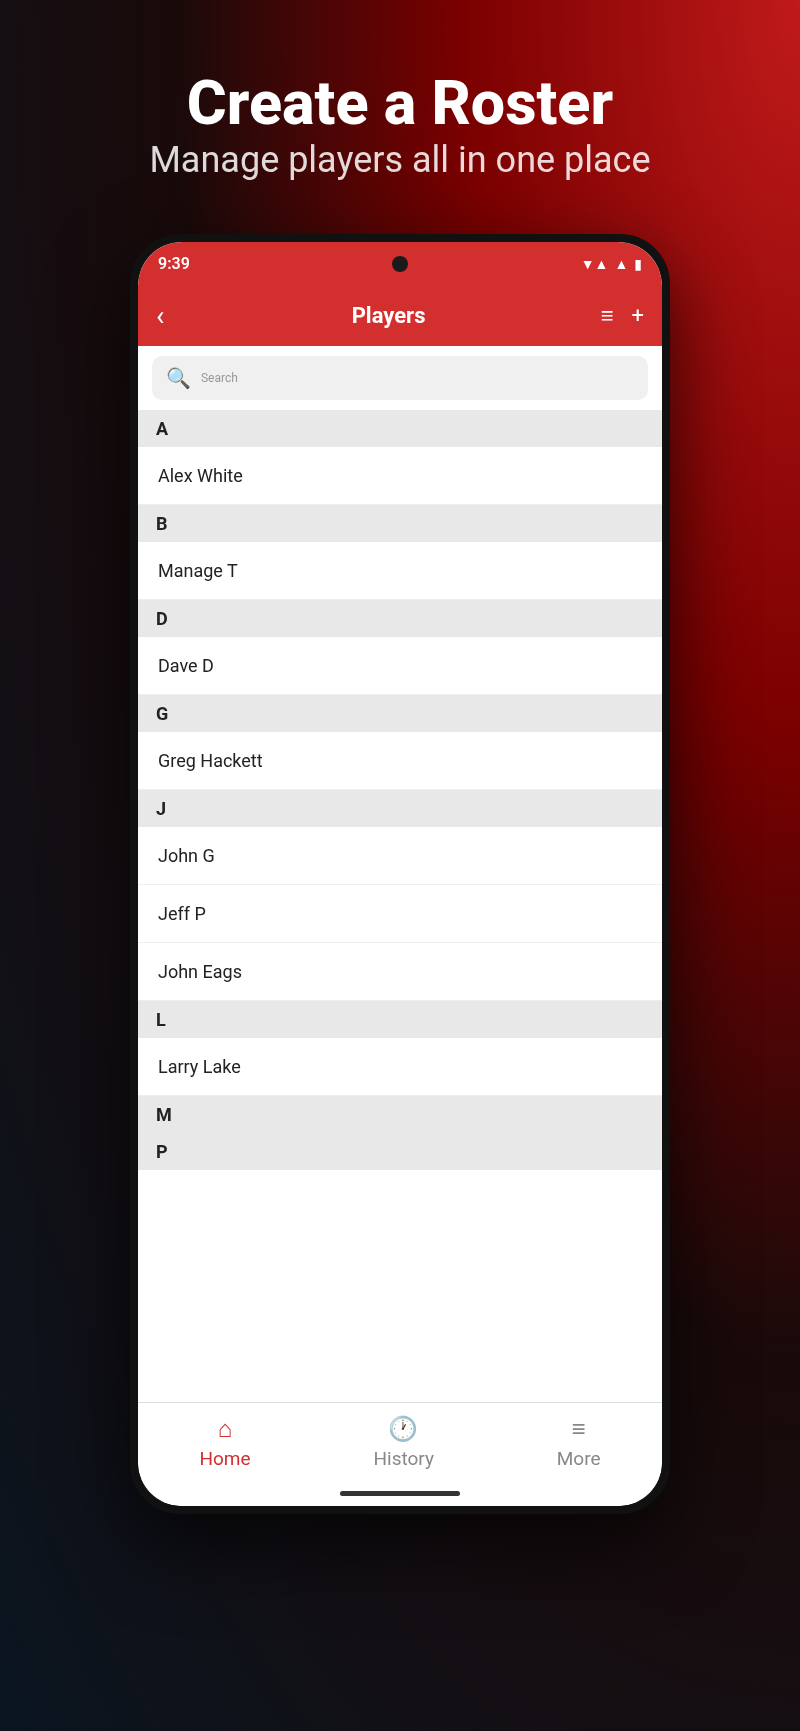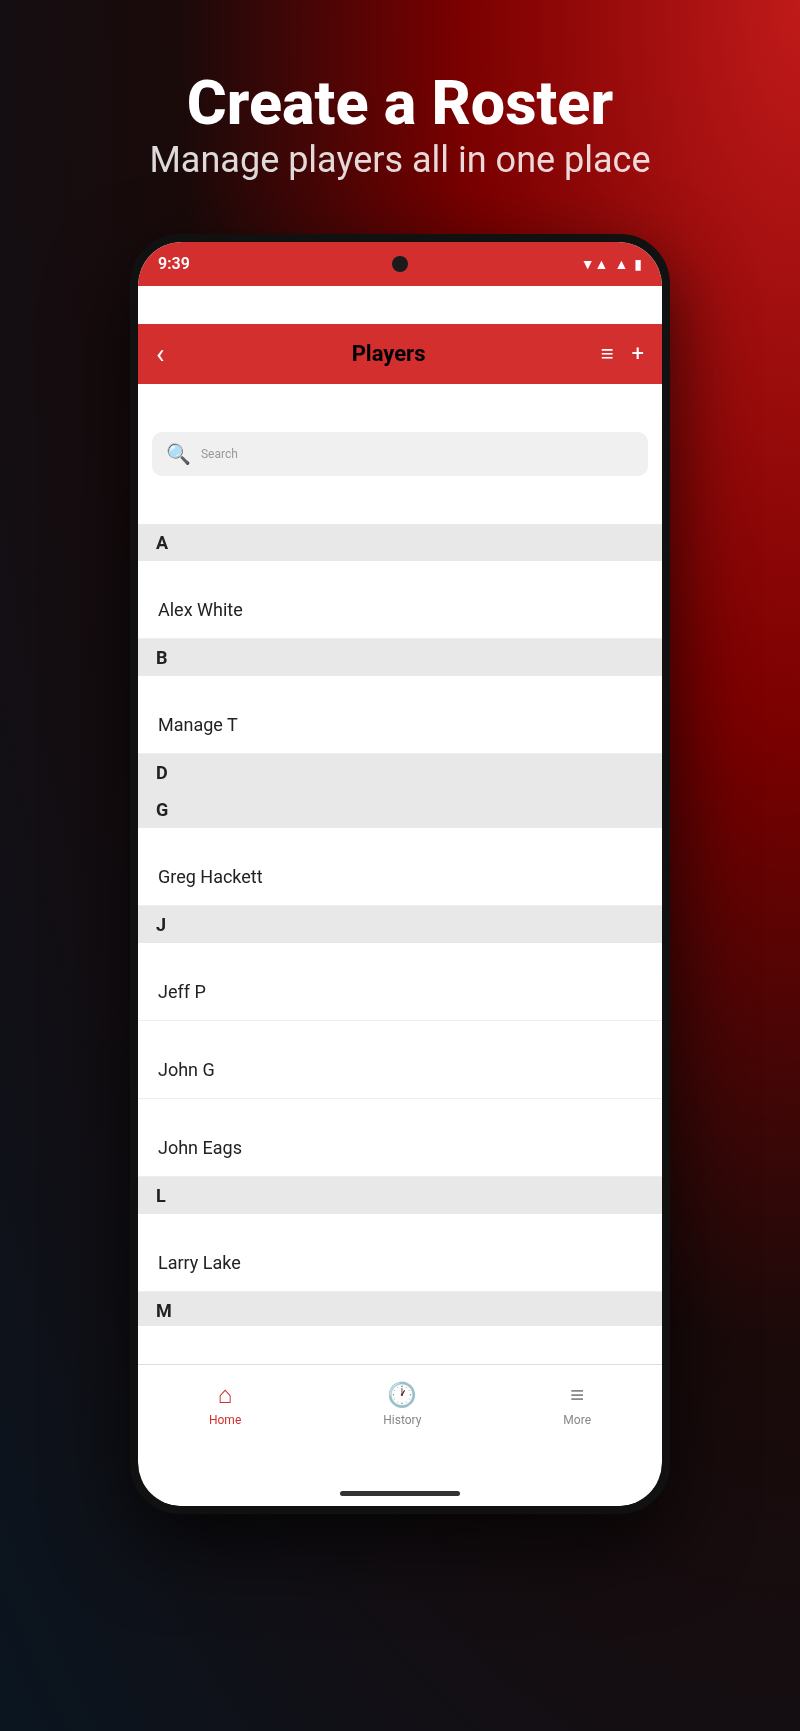--- a/index.html
+++ b/index.html
@@ -58,21 +58,20 @@
     }
 
     .phone-inner {
       width: 100%;
       height: 100%;
       background: #fff;
       border-radius: 44px;
       overflow: hidden;
       display: flex;
       flex-direction: column;
-      gap: 38px;
     }
 
     
     .status-bar {
       background: #d32f2f;
       height: 44px;
       display: flex;
       align-items: center;
       justify-content: space-between;
       padding: 0 20px;
@@ -117,21 +116,21 @@
     }
 
     .nav-back {
       color: #fff;
       font-size: 28px;
       cursor: pointer;
       margin-right: 12px;
     }
 
     .nav-title {
-      color: #000000;
+      color: #ffffff;
       font-size: 22px;
       font-weight: 700;
       flex: 1;
       text-align: center;
     }
 
     .nav-actions {
       display: flex;
       gap: 18px;
       align-items: center;
@@ -179,21 +178,20 @@
       font-weight: 700;
       color: #222;
     }
 
     .player-item {
       padding: 18px 20px;
       font-size: 18px;
       color: #222;
       border-bottom: 1px solid #eee;
       background: #fff;
-      margin-top: 20px;
     }
 
     
     .bottom-nav {
       background: #fff;
       height: 80px;
       display: flex;
       align-items: center;
       justify-content: space-around;
       border-top: 1px solid #ddd;
@@ -207,21 +205,21 @@
       gap: 4px;
       cursor: pointer;
       padding: 6px 20px;
     }
 
     .bottom-nav-item .nav-item-icon {
       font-size: 24px;
     }
 
     .bottom-nav-item .nav-item-label {
-      font-size: 12px;
+      font-size: 19px;
     }
 
     .bottom-nav-item.active .nav-item-icon,
     .bottom-nav-item.active .nav-item-label {
       color: #d32f2f;
     }
 
     .bottom-nav-item:not(.active) .nav-item-icon,
     .bottom-nav-item:not(.active) .nav-item-label {
       color: #888;
@@ -275,25 +273,26 @@
       <span class="search-icon">🔍</span>
       <span class="search-input-text">Search</span>
     </div>
 
     <div class="player-list" id="player-list-container">
     <div class="section-header">A</div>
         <div class="player-item">Alex White</div>
         <div class="section-header">B</div>
         <div class="player-item">Manage T</div>
         <div class="section-header">D</div>
+        <div class="player-item">Dave D</div>
         <div class="section-header">G</div>
         <div class="player-item">Greg Hackett</div>
         <div class="section-header">J</div>
+        <div class="player-item">John G</div>
         <div class="player-item">Jeff P</div>
-        <div class="player-item">John G</div>
         <div class="player-item">John Eags</div>
         <div class="section-header">L</div>
         <div class="player-item">Larry Lake</div>
         <div class="section-header">M</div>
         <div class="section-header">P</div>
       </div>
 
     <div class="bottom-nav" id="bottom-nav-container">
     <div class="bottom-nav-item active">
           <span class="nav-item-icon">⌂</span>

